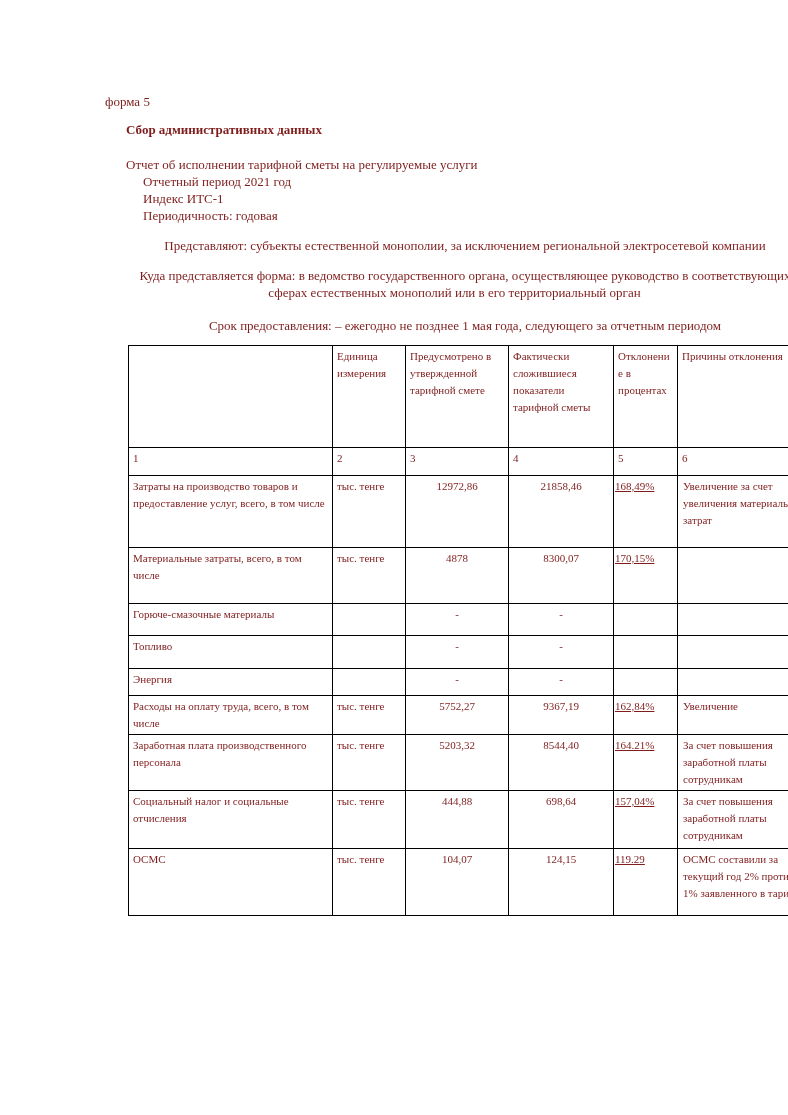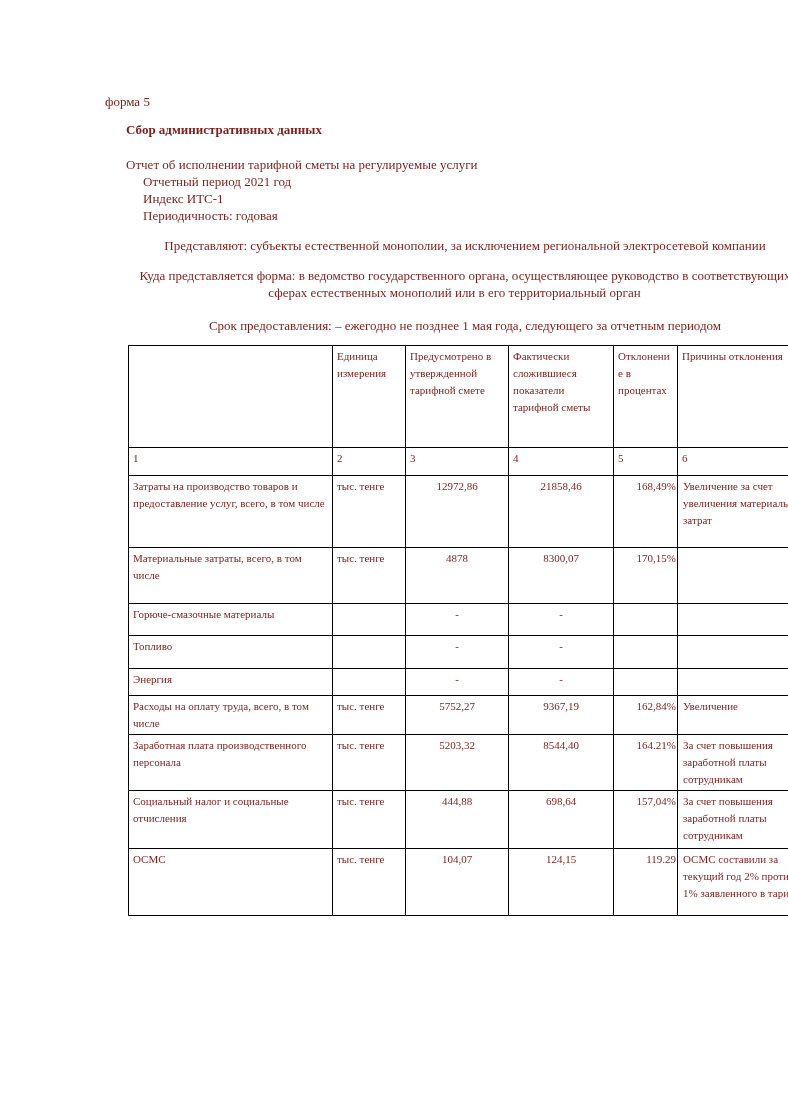--- a/index.html
+++ b/index.html
@@ -41,21 +41,21 @@
     text-align:left;
     overflow:hidden;
   }
   thead tr.main-header{height:102px;}
   thead tr.num-header{height:28px;}
   thead th{padding:2px 3px;}
   th .hdr-narrow{display:inline-block;max-width:80px;}
   th.col-deviation{overflow-wrap:break-word;word-break:break-word;padding:2px 2px;}
 
   tbody td:nth-child(3), tbody td:nth-child(4){text-align:center;}
-  tbody td:nth-child(5){text-align:right;padding:2px 1px;}
+  tbody td:nth-child(5){text-align:left;padding:2px 1px;text-decoration:underline;}
   tbody td:nth-child(6){padding:2px 8px 2px 5px;}
 
   tbody tr:nth-child(1){height:72px;}
   tbody tr:nth-child(2){height:56px;}
   tbody tr:nth-child(3){height:32px;}
   tbody tr:nth-child(4){height:33px;}
   tbody tr:nth-child(5){height:27px;}
   tbody tr:nth-child(6){height:33px;}
   tbody tr:nth-child(7){height:33px;}
   tbody tr:nth-child(8){height:58px;}

